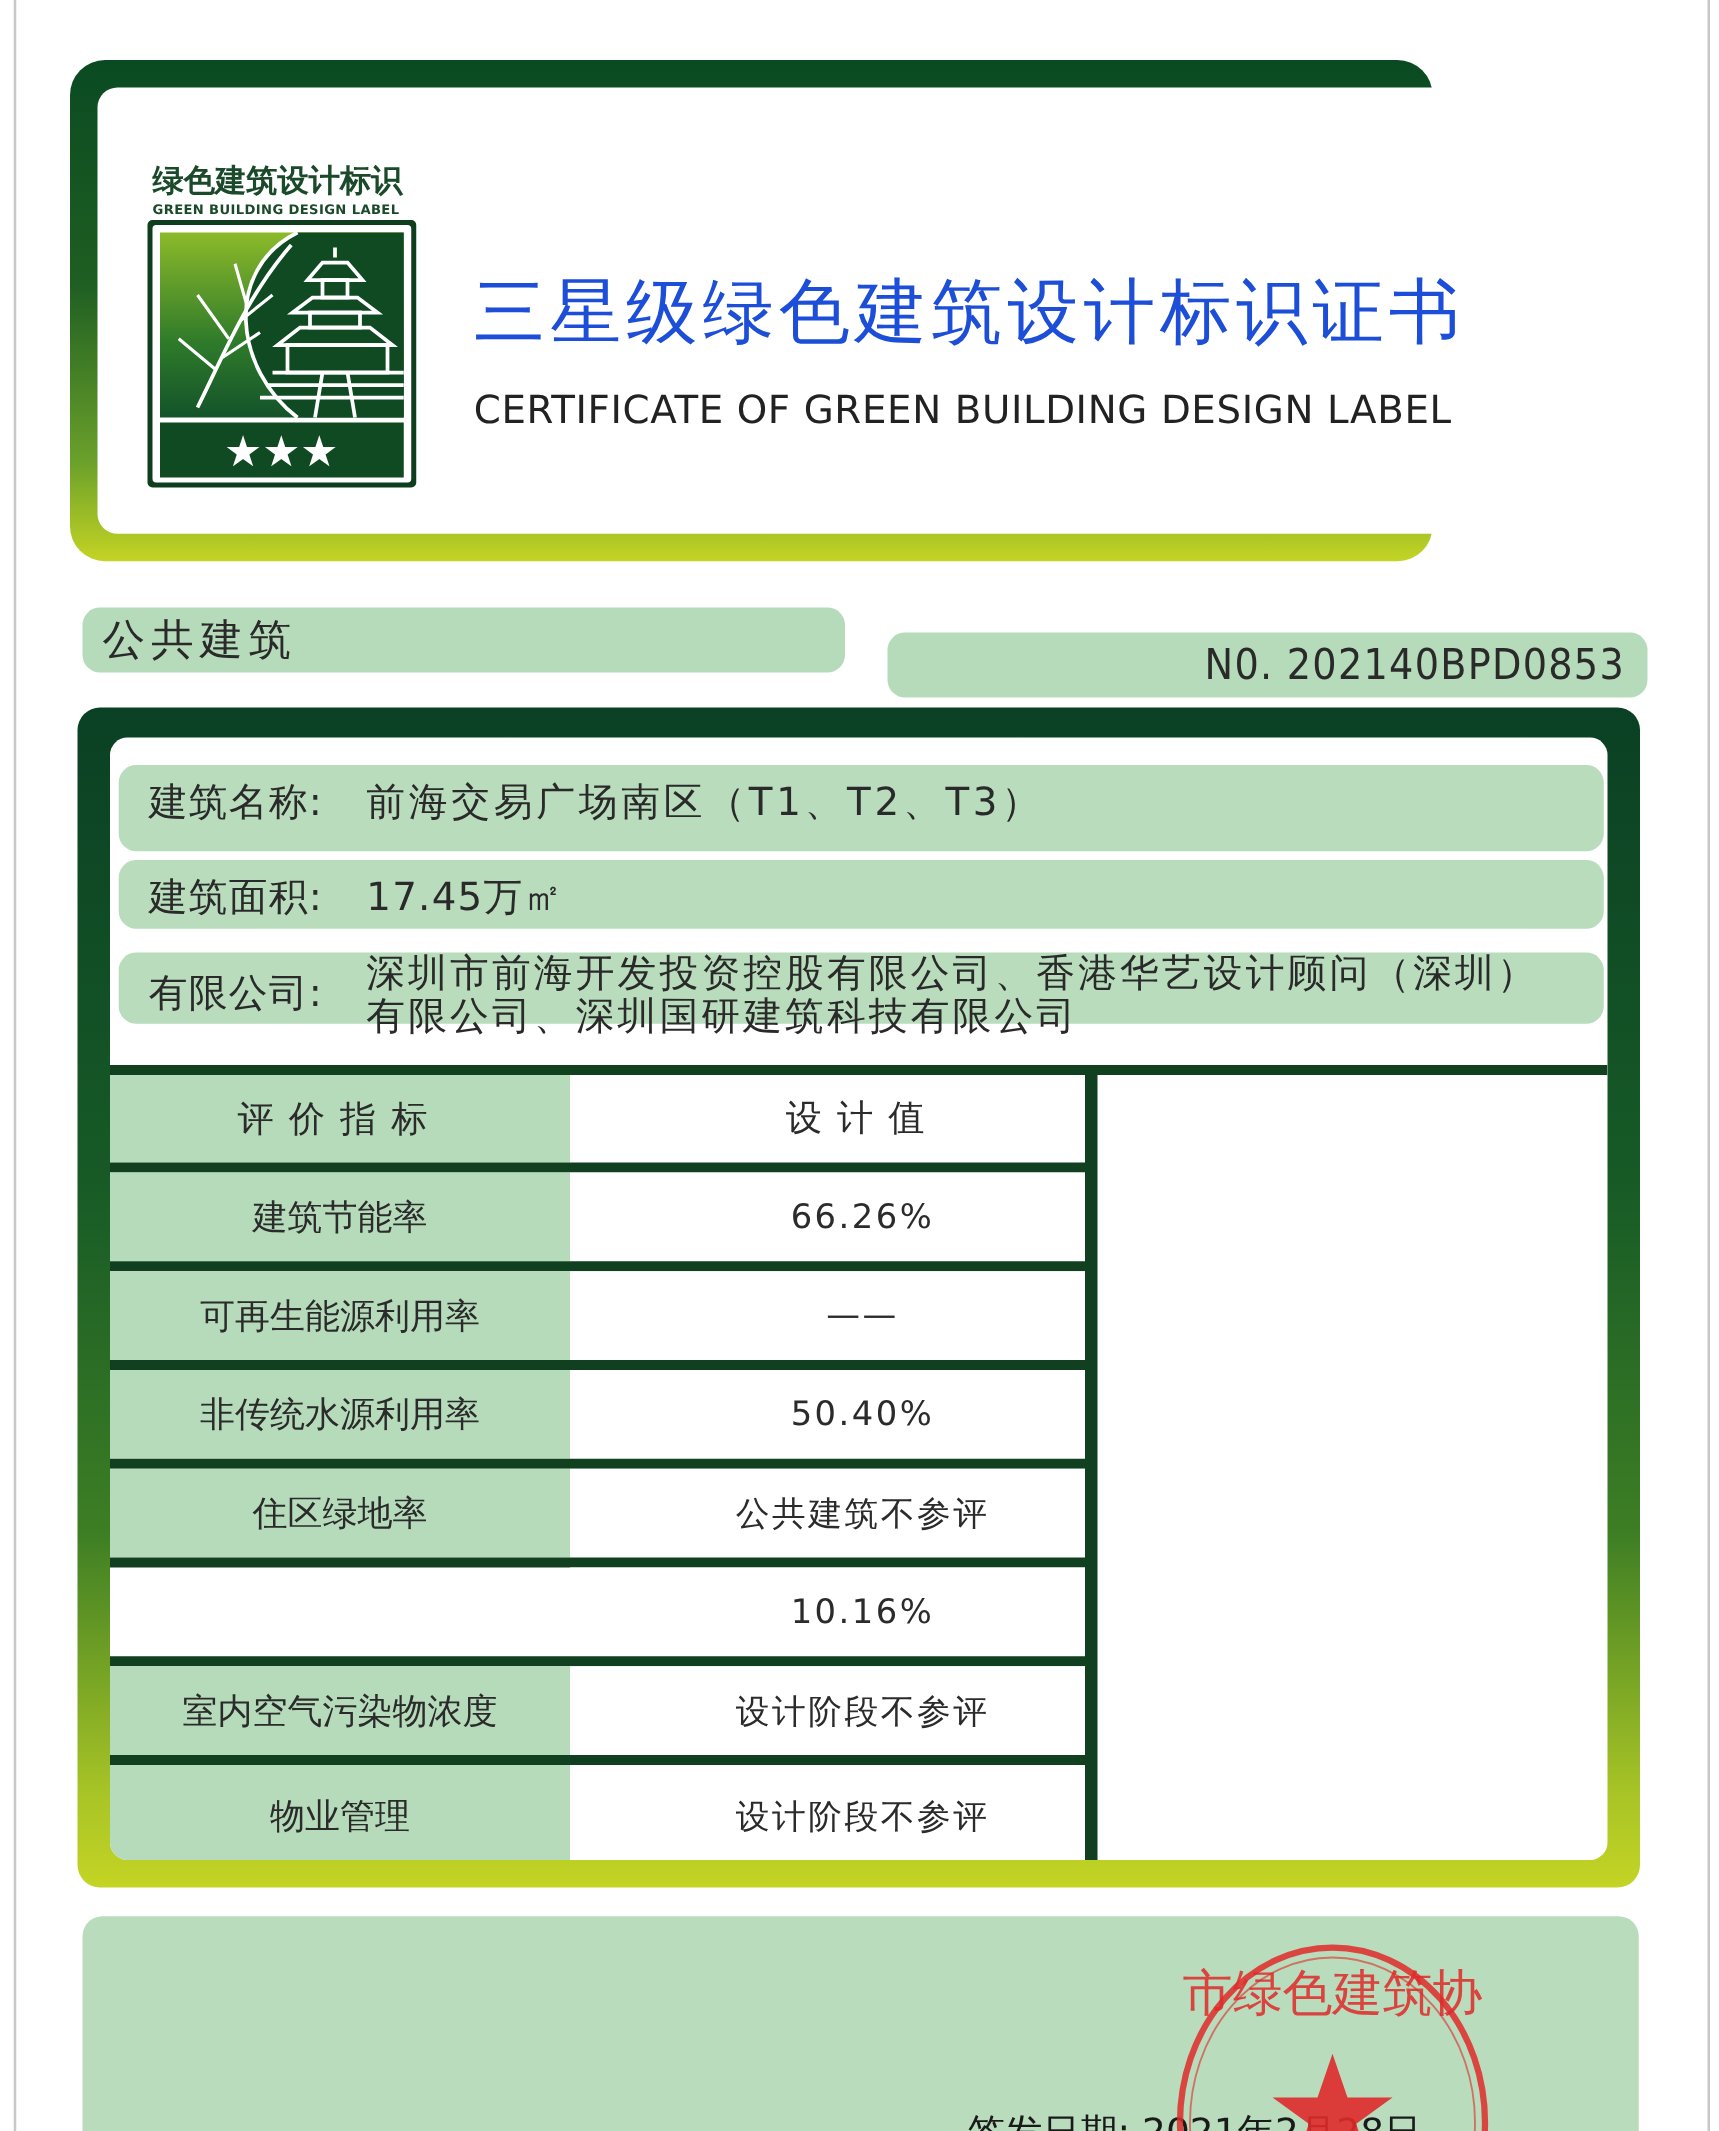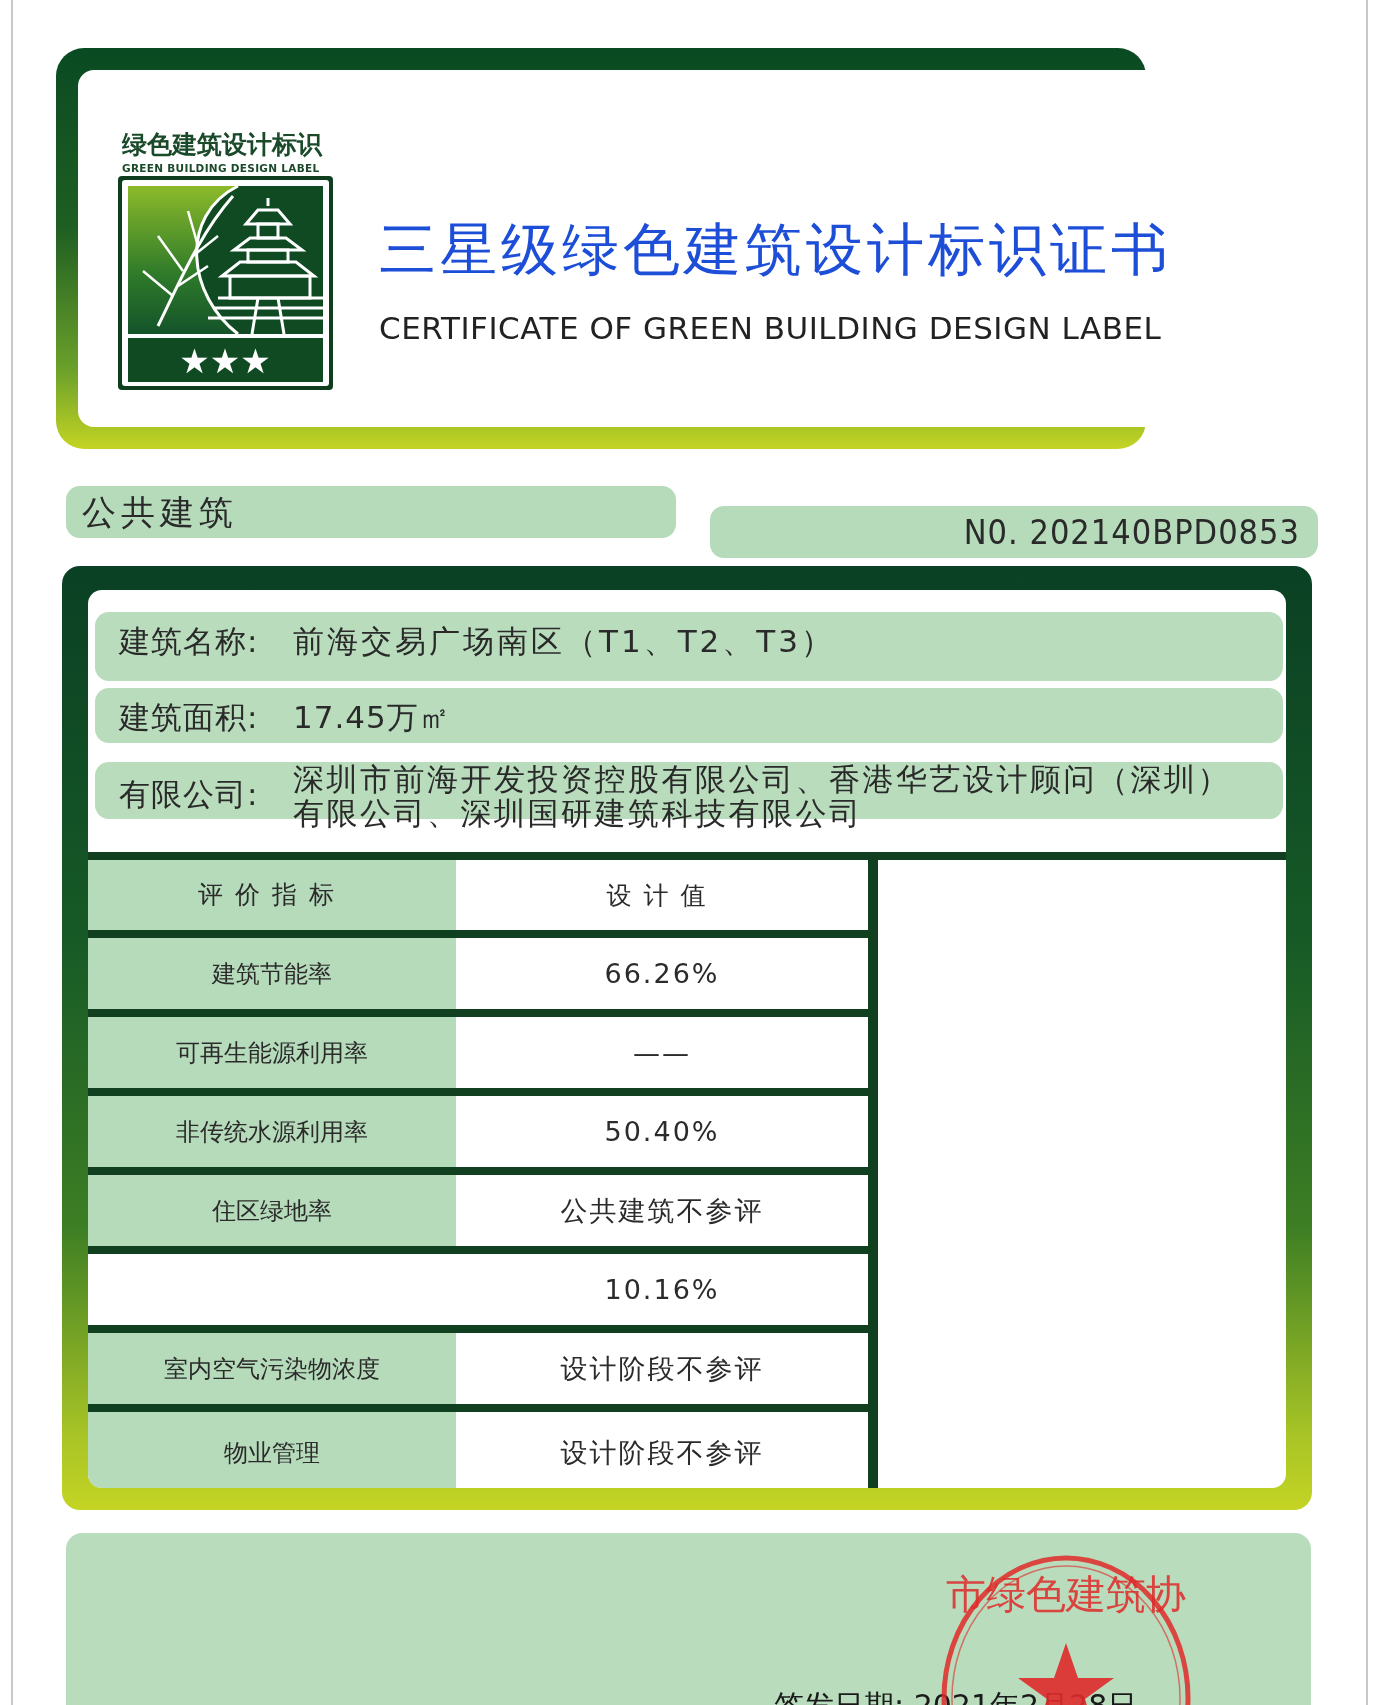--- a/index.html
+++ b/index.html
@@ -69,28 +69,28 @@
 
   .table-top-rule { position:absolute; left:0; top:262px; width:1198px; height:8px; background:#10401f; }
 
   .tbl { position:absolute; left:0; top:270px; width:780px; }
   .trow { position:relative; width:780px; height:71px; }
   .trow + .trow { border-top:8px solid #10401f; }
   .trow.head { height:70px; }
   .tcell-l {
     position:absolute; left:0; top:0; width:368px; height:100%;
     background:#b6dbbb; display:flex; align-items:center; justify-content:center;
-    text-align:center; font-size:24px; color:#2b2b2b; line-height:30px;
+    text-align:center; font-size:28px; color:#2b2b2b; line-height:30px;
   }
   .tcell-r {
     position:absolute; left:368px; top:0; width:412px; height:100%;
     background:#ffffff; display:flex; align-items:center; justify-content:center;
-    font-size:27px; color:#2b2b2b; letter-spacing:2px;
-  }
-  .trow.head .tcell-l, .trow.head .tcell-r { letter-spacing:12px; font-size:25px; }
+    font-size:27px; color:#2b2b2b; letter-spacing:2px;padding-left:28px;
+  }
+  .trow.head .tcell-l, .trow.head .tcell-r { letter-spacing:12px; font-size:29px; }
   .v-divider { position:absolute; left:780px; top:262px; width:10px; height:640px; background:#10401f; }
 
   .notes {
     position:absolute; left:852px; top:318px; width:320px;
     font-size:21px; line-height:31px; color:#333; letter-spacing:1.5px;
   }
   .notes p { margin:0 0 30px 0; }
   .notes .nh { margin:0; }
 
   

